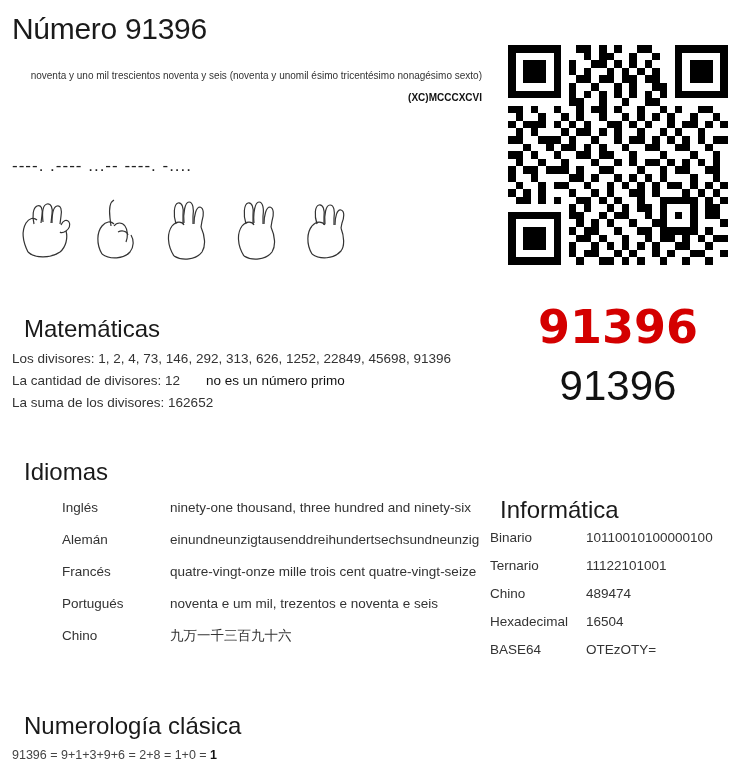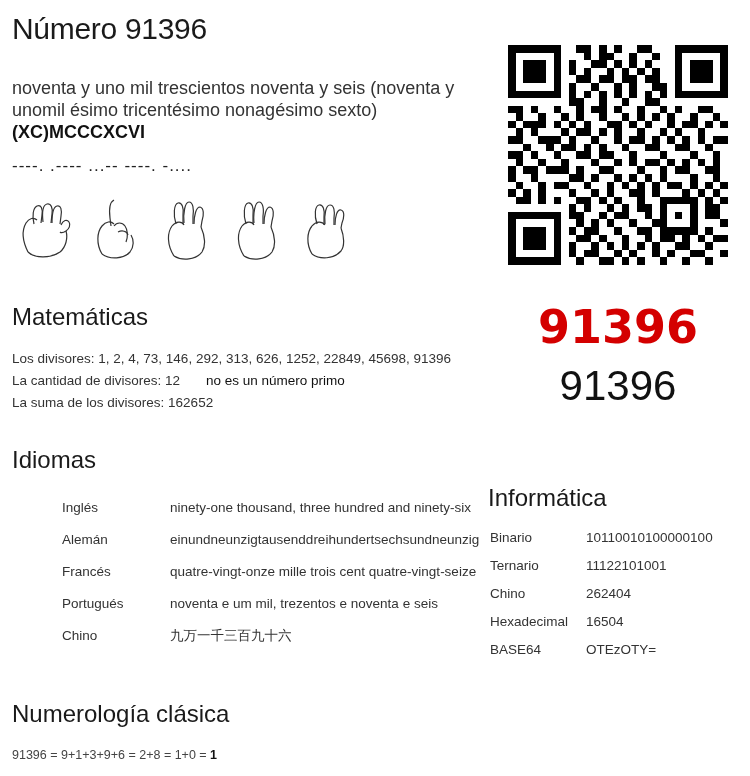--- a/index.html
+++ b/index.html
@@ -25,25 +25,26 @@
     color: #1a1a1a;
     margin: 0;
     position: absolute;
     left: 12px;
     top: 12px;
     letter-spacing: -0.3px;
   }
   .words {
     position: absolute;
     left: 12px;
-    top: 77px;
+    top: 65px;
     width: 470px;
-    font-size: 18px;
+    font-size: 10px;
     line-height: 22px;
     color: #333;
+    text-align: right;
   }
   .words .paren { color: #333; }
   .words .roman { font-weight: bold; color: #111; }
   .morse {
     position: absolute;
     left: 12px;
     top: 156px;
     font-size: 17px;
     letter-spacing: 1px;
     color: #222;
@@ -56,21 +57,21 @@
     width: 360px;
     height: 80px;
   }
   .hand { position: absolute; top: 0; width: 66px; height: 72px; }
   .hand svg { display: block; }
 
   h2.section {
     font-size: 24px;
     font-weight: normal;
     color: #1a1a1a;
-    margin: 0;
+    margin: 12px;
     position: absolute;
   }
   #math-title { left: 12px; top: 303px; }
   #lang-title { left: 12px; top: 446px; }
   #info-title { left: 488px; top: 484px; }
   #numer-title { left: 12px; top: 700px; }
 
   .math-body {
     position: absolute;
     left: 12px;
@@ -281,21 +282,21 @@
       <tr>
         <td class="k">Binario</td>
         <td class="v">10110010100000100</td>
       </tr>
       <tr>
         <td class="k">Ternario</td>
         <td class="v">11122101001</td>
       </tr>
       <tr>
         <td class="k">Chino</td>
-        <td class="v">262404</td>
+        <td class="v">489474</td>
       </tr>
       <tr>
         <td class="k">Hexadecimal</td>
         <td class="v">16504</td>
       </tr>
       <tr>
         <td class="k">BASE64</td>
         <td class="v">OTEzOTY=</td>
       </tr>
     </tbody>

